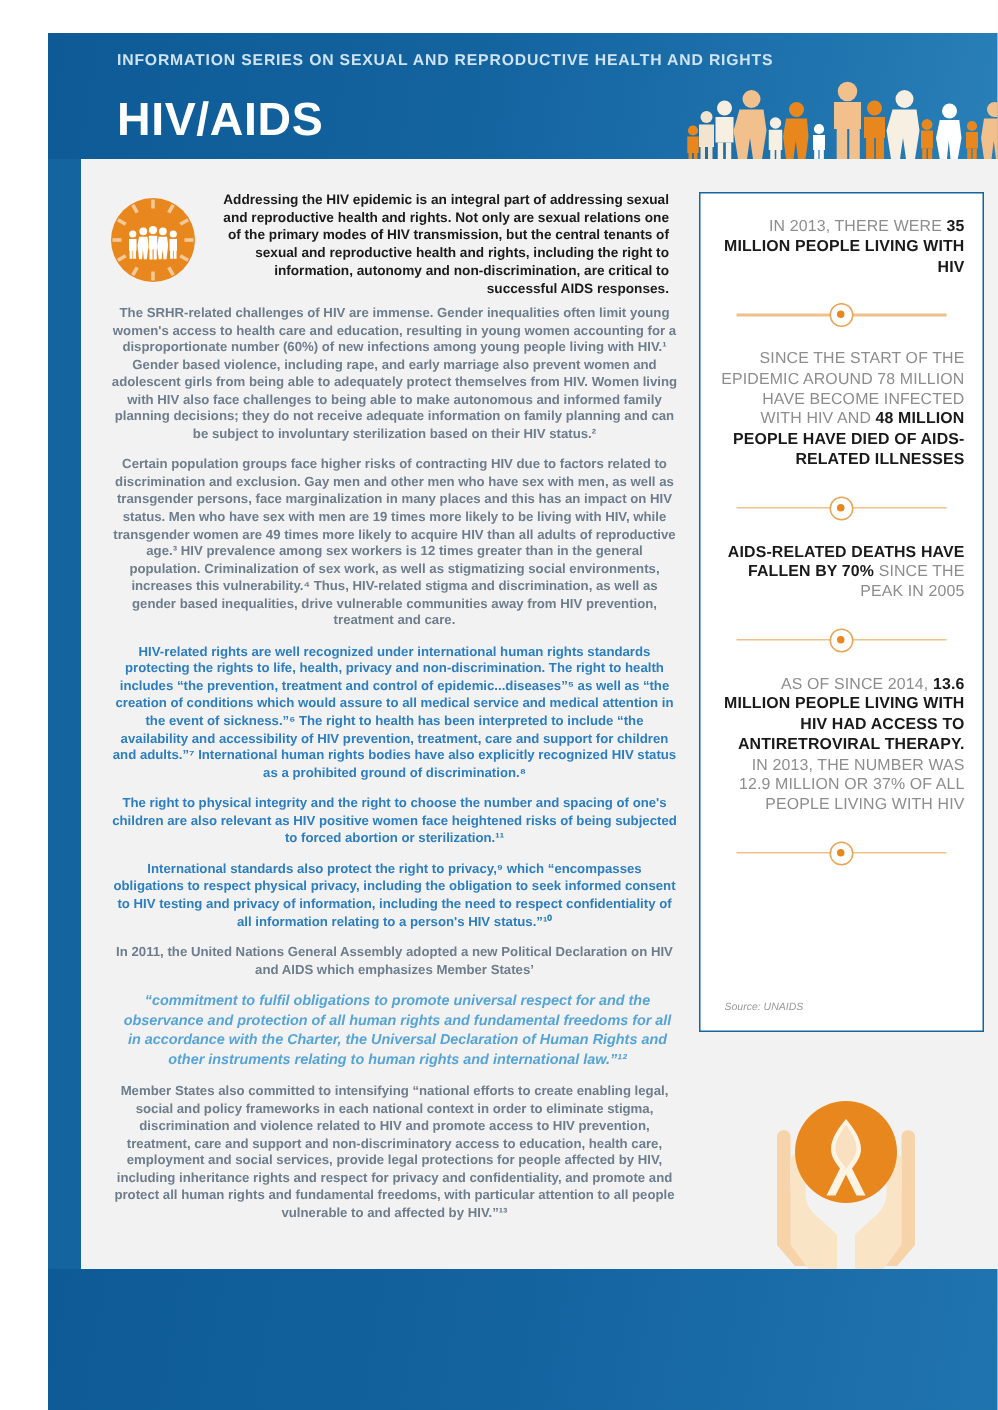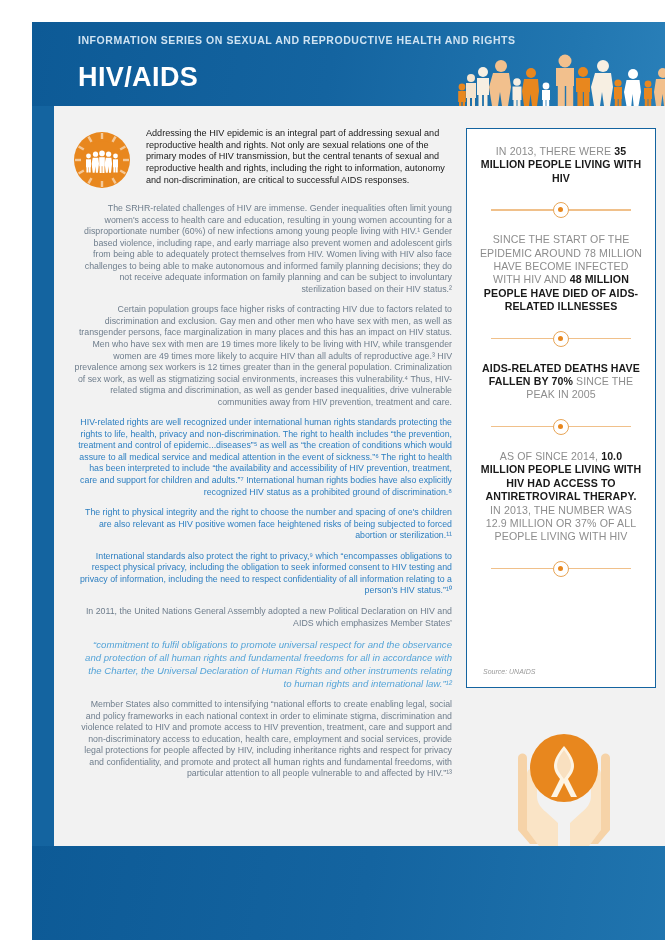--- a/index.html
+++ b/index.html
@@ -40,21 +40,21 @@
     left: 46px; top: 12px;
     color: #cfe3f2;
     font-size: 10.5px;
     letter-spacing: 0.55px;
     font-weight: 600;
   }
   .doc-title {
     position: absolute;
     left: 46px; top: 40px;
     color: #ffffff;
-    font-size: 27px;
+    font-size: 31px;
     font-weight: bold;
     letter-spacing: 0.4px;
   }
   .people-row {
     position: absolute;
     right: 0; bottom: 0;
     width: 240px; height: 60px;
   }
 
   
@@ -85,36 +85,38 @@
   }
   .intro-badge {
     position: absolute;
     left: 0; top: 4px;
     width: 56px; height: 56px;
   }
   .intro-text {
     margin-left: 72px;
     font-size: 9.1px;
     line-height: 11.7px;
-    font-weight: normal;
+    font-weight: bold;
     color: #1a1a1a;
+    text-align: right;
   }
 
   
   .body-col {
     position: absolute;
     left: 42px; top: 203px;
     width: 378px;
   }
   .para {
     font-size: 8.8px;
     line-height: 11.55px;
     color: #6e7d8c;
     margin: 0 0 9px 0;
-    text-align: right;
+    text-align: center;
+    font-weight: bold;
   }
   .para.blue {
     color: #2c7ec0;
   }
   .para.quote {
     color: #55a4d8;
     font-style: italic;
     font-size: 9.6px;
     line-height: 13px;
     margin-left: 4px;
@@ -124,21 +126,21 @@
   .stats-panel {
     position: absolute;
     left: 434px; top: 128px;
     width: 190px; height: 560px;
     background: #ffffff;
     border: 1.6px solid #1464a0;
     box-sizing: border-box;
     padding: 16px 12px 10px 12px;
   }
   .stat {
-    text-align: center;
+    text-align: right;
     color: #8d8d8d;
     font-size: 10.6px;
     line-height: 13.4px;
     letter-spacing: 0.1px;
   }
   .stat b {
     color: #1a1a1a;
     font-weight: bold;
   }
   .divider {
@@ -367,21 +369,21 @@
           <div class="divider-dot"></div>
         </div>
         <div class="stat"><span>SINCE THE START OF THE EPIDEMIC AROUND 78 MILLION HAVE BECOME INFECTED WITH HIV AND </span><b>48 MILLION PEOPLE HAVE DIED OF AIDS-RELATED ILLNESSES</b></div>
         <div class="divider">
           <div class="divider-dot"></div>
         </div>
         <div class="stat"><b>AIDS-RELATED DEATHS HAVE FALLEN BY 70%</b><span> SINCE THE PEAK IN 2005</span></div>
         <div class="divider">
           <div class="divider-dot"></div>
         </div>
-        <div class="stat"><span>AS OF SINCE 2014, </span><b>10.0 MILLION PEOPLE LIVING WITH HIV HAD ACCESS TO ANTIRETROVIRAL THERAPY.</b><span> IN 2013, THE NUMBER WAS 12.9 MILLION OR 37% OF ALL PEOPLE LIVING WITH HIV</span></div>
+        <div class="stat"><span>AS OF SINCE 2014, </span><b>13.6 MILLION PEOPLE LIVING WITH HIV HAD ACCESS TO ANTIRETROVIRAL THERAPY.</b><span> IN 2013, THE NUMBER WAS 12.9 MILLION OR 37% OF ALL PEOPLE LIVING WITH HIV</span></div>
         <div class="divider">
           <div class="divider-dot"></div>
         </div>
       </div>
     <div class="source-note">Source: UNAIDS</div>
   </div>
 
   <svg class="hands-graphic" viewBox="0 0 140 128">
     <path d="M24 40c0-6 9-6 9 0v34c0 6 4 12 10 17l14 13v22H36L24 112z" fill="#f6d3a8"></path>
     <path d="M116 40c0-6-9-6-9 0v34c0 6-4 12-10 17L83 104v22h21l12-14z" fill="#f6d3a8"></path>

